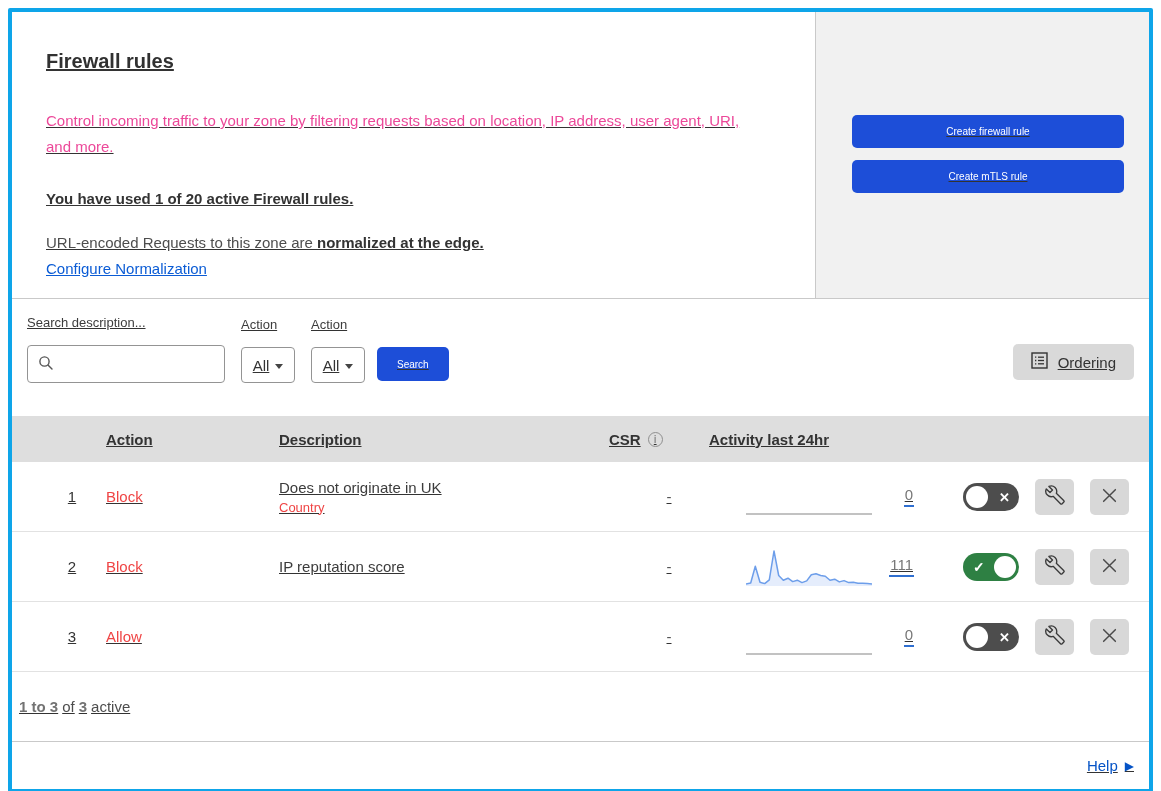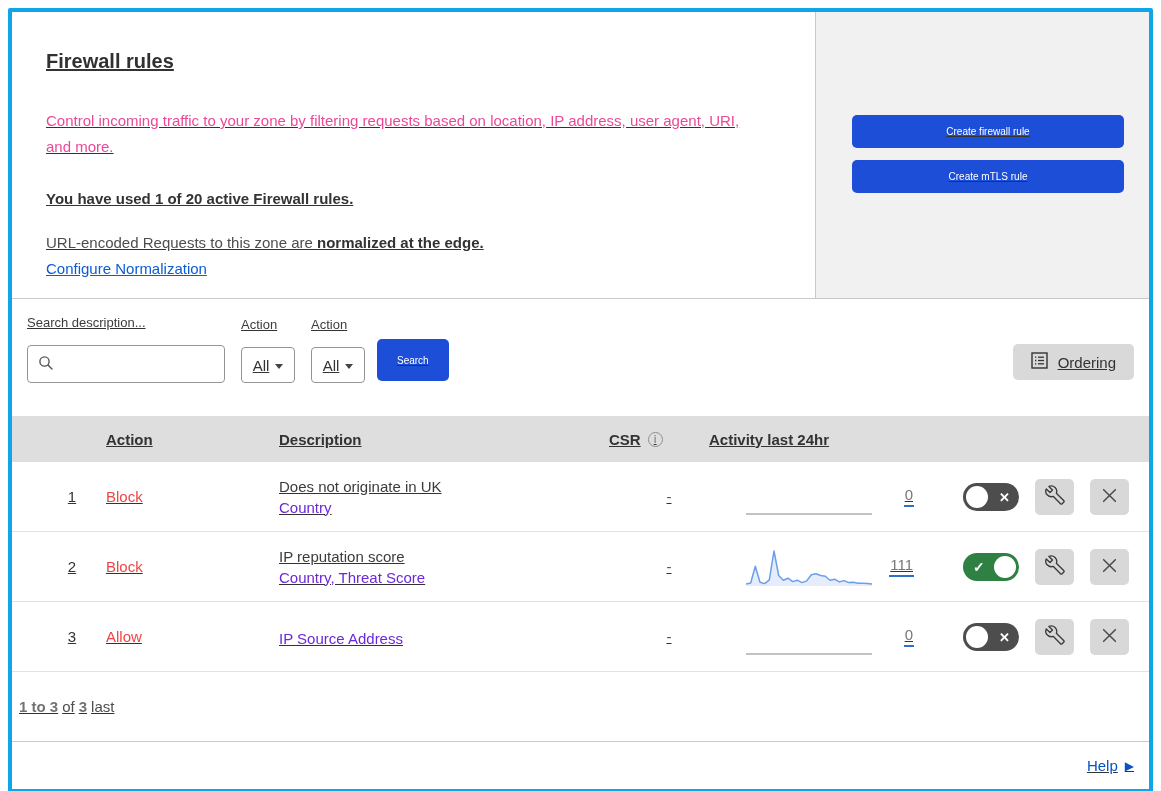--- a/index.html
+++ b/index.html
@@ -59,21 +59,21 @@
   .dropdown {
     height: 36px; width: 54px; border: 1px solid #949494; border-radius: 4px;
     background: #fff; display: flex; align-items: center; justify-content: center;
     gap: 6px; font-size: 15px; font-family: inherit; color: #333; cursor: pointer;
   }
   .gap16 { margin-left: 16px; }
   .caret {
     width: 0; height: 0; border-left: 4px solid transparent;
     border-right: 4px solid transparent; border-top: 5px solid #444; margin-top: 2px;
   }
-  .search-btn { height: 42px; padding: 0 20px; margin-left: 12px; margin-bottom: 2px; }
+  .search-btn { height: 34px; padding: 0 20px; margin-left: 12px; margin-bottom: 2px; }
   .ordering-btn {
     height: 36px; padding: 4px 18px; border: none; border-radius: 5px;
     background: #d9d9d9; display: flex; align-items: center; gap: 10px;
     font-size: 15px; font-family: inherit; color: #333; cursor: pointer; margin-bottom: 3px;
   }
   
   .grid-row {
     display: grid;
     grid-template-columns: 94px 173px 330px 100px 215px 1fr;
     align-items: center;
@@ -82,21 +82,21 @@
   .th-csr { display: flex; align-items: center; gap: 7px; }
   .info-icon {
     width: 15px; height: 15px; border: 1px solid #8f8f8f; border-radius: 50%;
     color: #8f8f8f; font-size: 10px; line-height: 13px; text-align: center;
     display: inline-block; font-style: normal;
   }
   .data-row { height: 70px; border-bottom: 1px solid #e2e2e2; background: #fff; }
   .cell-index { text-align: center; padding-left: 26px; color: #333; }
   .cell-action { color: #ef4444; }
   .cell-desc .desc-main { color: #3c3c3c; }
-  .cell-desc .desc-sub { color: #6d28d9; font-size: 15px; margin-top: 4px; }
+  .cell-desc .desc-sub { color: #ef4444; font-size: 13px; margin-top: 4px; }
   .cell-csr { text-align: center; padding-left: 20px; color: #555; }
   .cell-activity {
     display: flex; align-items: center; justify-content: space-between;
     padding-right: 10px; padding-left: 37px;
   }
   .spark-box { width: 126px; height: 44px; display: flex; align-items: flex-end; }
   .flat-line { width: 100%; height: 2px; background: #c2c2c2; margin-bottom: 4px; }
   .count-link {
     color: #777; text-decoration: none; padding: 0 1px 2px;
     border-bottom: 2px solid #2f6fd0; cursor: pointer;
@@ -256,21 +256,20 @@
         </span>
       </button>
     </div>
   </div>
 
   <div class="grid-row data-row">
     <div class="cell-index">2</div>
     <div class="cell-action">Block</div>
     <div class="cell-desc">
       <div class="desc-main">IP reputation score</div>
-      <div class="desc-sub">Country, Threat Score</div>
     </div>
     <div class="cell-csr">-</div>
     <div class="cell-activity">
       <div class="spark-box">
         <svg width="126" height="44" viewBox="0 0 126 44">
           <polygon class="spark-fill" points="0.0,39.0 4.7,38.0 9.3,21.3 14.0,37.3 18.7,38.6 23.3,34.9 28.0,6.0 32.7,30.5 37.3,35.2 42.0,33.2 46.7,36.6 51.3,35.2 56.0,37.6 60.7,35.9 65.3,29.8 70.0,28.8 74.7,30.5 79.3,31.2 84.0,35.2 88.7,34.2 93.3,36.9 98.0,35.6 102.7,37.6 107.3,37.3 112.0,38.3 116.7,38.3 121.3,38.6 126.0,39.0 126,41 0,41" fill="#dfe9fb" opacity="0.8"></polygon>
           <polyline class="spark-line" points="0.0,39.0 4.7,38.0 9.3,21.3 14.0,37.3 18.7,38.6 23.3,34.9 28.0,6.0 32.7,30.5 37.3,35.2 42.0,33.2 46.7,36.6 51.3,35.2 56.0,37.6 60.7,35.9 65.3,29.8 70.0,28.8 74.7,30.5 79.3,31.2 84.0,35.2 88.7,34.2 93.3,36.9 98.0,35.6 102.7,37.6 107.3,37.3 112.0,38.3 116.7,38.3 121.3,38.6 126.0,39.0" fill="none" stroke="#6d9eea" stroke-width="1.5" stroke-linejoin="round"></polyline>
         </svg>
       </div>
       <a class="count-link">111</a>
@@ -294,21 +293,20 @@
             </svg>
         </span>
       </button>
     </div>
   </div>
 
   <div class="grid-row data-row">
     <div class="cell-index">3</div>
     <div class="cell-action">Allow</div>
     <div class="cell-desc">
-      <div class="desc-sub">IP Source Address</div>
     </div>
     <div class="cell-csr">-</div>
     <div class="cell-activity">
       <div class="spark-box">
           <div class="flat-line"></div>
         </div>
       <a class="count-link">0</a>
     </div>
     <div class="cell-controls">
       <button class="toggle off">
@@ -329,21 +327,21 @@
             </svg>
         </span>
       </button>
     </div>
   </div>
 
   <div class="table-footer">
     <strong>1 to 3</strong>
     <span>of</span>
     <strong>3</strong>
-    <span>last</span>
+    <span>active</span>
   </div>
 
   <div class="help-bar">
     <a class="help-link">
       <span>Help</span>
       <span class="help-arrow">▶</span>
     </a>
   </div>
 
 </div>

